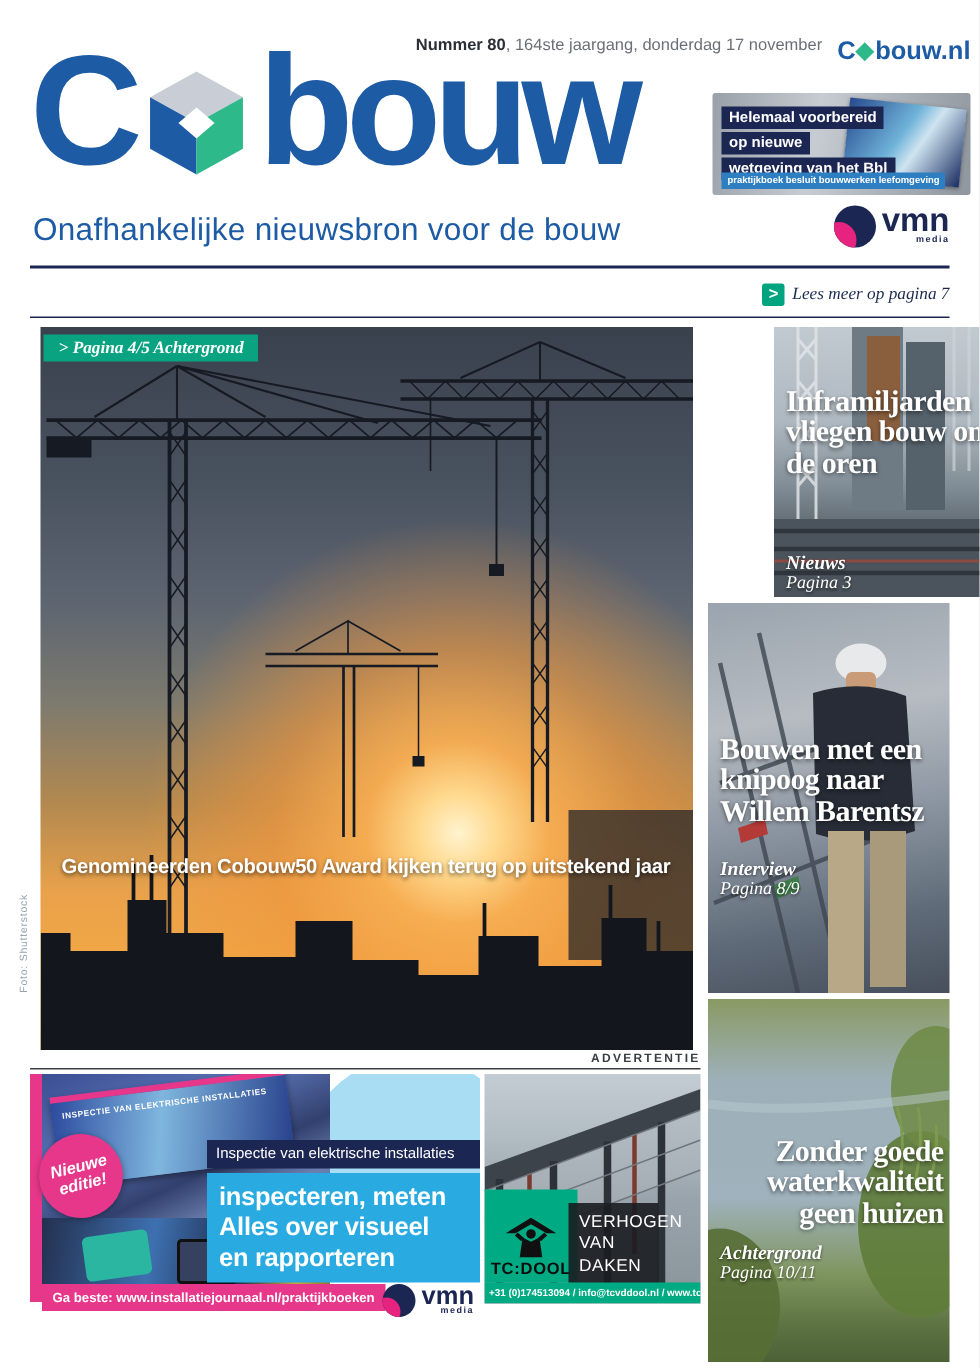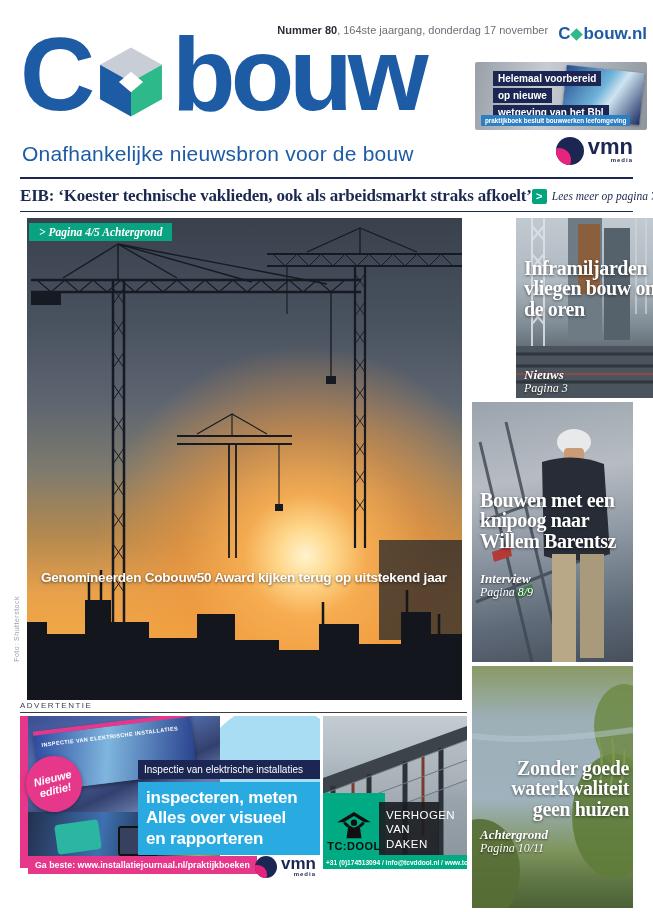--- a/index.html
+++ b/index.html
@@ -15,21 +15,21 @@
 
   .brand{position:absolute;top:30px;left:20px;display:flex;align-items:center;color:#1d5ba5;
          font-weight:bold;font-size:104px;line-height:.82;letter-spacing:-5px;}
   .brand-cube{margin:0 -2px;transform:translateY(7px);}
 
   .promo{position:absolute;top:62px;right:6px;width:172px;height:68px;overflow:hidden;border-radius:2px;
          background:linear-gradient(100deg,#9aa0a8 0%,#c7ccd2 40%,#aab0b7 70%,#8f969e 100%);cursor:pointer;}
   .promo-book{position:absolute;right:5px;top:7px;width:78px;height:52px;transform:rotate(6deg);
          background:linear-gradient(120deg,#274a8e 0%,#6fb3d9 45%,#cfe4f0 60%,#1b2e63 100%);
          box-shadow:0 1px 3px rgba(0,0,0,.4);}
-  .promo-lines{position:absolute;left:18px;top:9px;}
+  .promo-lines{position:absolute;left:6px;top:9px;}
   .promo-line{display:table;background:#1b2653;color:#fff;font-weight:bold;font-size:10px;
          padding:2px 5px;margin-bottom:2px;white-space:nowrap;}
   .promo-strip{position:absolute;left:6px;bottom:4px;background:#2e7fc2;color:#fff;font-size:6.3px;
          font-weight:bold;padding:2px 4px;white-space:nowrap;}
 
   .tagline{position:absolute;top:142px;left:22px;font-size:21px;color:#1d5ba5;letter-spacing:.2px;}
 
   .vmn{display:flex;align-items:flex-start;gap:4px;}
   .vmn-top{position:absolute;top:137px;right:20px;}
   .vmn-circle{width:28px;height:28px;border-radius:50%;background:#1b2653;position:relative;overflow:hidden;flex:none;}
@@ -79,22 +79,22 @@
   .card-section{font-weight:bold;font-style:italic;font-size:13px;display:block;}
   .card-page{font-style:italic;font-size:12px;display:block;}
   .card1{top:218px;height:180px;background:linear-gradient(180deg,#c2cad1 0%,#aeb8c0 35%,#7f8b94 60%,#4d575f 82%,#333b42 100%);margin-left:44px;}
   .card2{top:402px;height:260px;background:linear-gradient(170deg,#9aa4ae 0%,#b7bcc2 30%,#8c96a2 55%,#5f6a78 80%,#474f5c 100%);}
   .card3{top:666px;height:242px;background:linear-gradient(180deg,#8a9a64 0%,#9db0b8 22%,#9fb2bd 55%,#7f955e 76%,#5c7342 90%,#4c6136 100%);}
   .card1 .card-h{top:40px;} .card1 .card-meta{top:150px;}
   .card2 .card-h{top:88px;} .card2 .card-meta{top:170px;}
   .card3 .card-h{top:92px;text-align:right;} .card3 .card-meta{top:162px;}
 
   
-  .ad-label{position:absolute;top:701px;left:20px;width:447px;text-align:left;font-size:8px;
-        font-weight:normal;letter-spacing:1.5px;color:#3a3e44;}
+  .ad-label{position:absolute;top:701px;left:20px;width:447px;text-align:right;font-size:8px;
+        font-weight:bold;letter-spacing:1.5px;color:#3a3e44;}
   .ad-rule{position:absolute;top:712px;left:20px;width:447px;border-top:1px solid #3a3e44;}
 
   
   .ad-install{position:absolute;top:716px;left:20px;width:300px;height:170px;background:#fff;overflow:hidden;cursor:pointer;}
   .ai-bluecircle{position:absolute;right:-30px;top:-12px;width:150px;height:150px;border-radius:50%;background:#a8ddf4;}
   .ai-photo{position:absolute;left:0;top:0;width:192px;height:152px;border-left:8px solid #e6378a;
         background:linear-gradient(155deg,#3b4f93 0%,#5a74b5 28%,#32406e 48%,#6b7fae 62%,#31609e 78%,#24407a 100%);overflow:hidden;}
   .ai-book{position:absolute;left:8px;top:6px;width:158px;height:56px;transform:rotate(-7deg);
         background:linear-gradient(100deg,#2c4a9e 0%,#7fb6de 45%,#27408c 100%);
         border-top:4px solid #e6378a;box-shadow:0 2px 4px rgba(0,0,0,.4);}
@@ -165,21 +165,20 @@
   </div>
 
   <div class="tagline">Onafhankelijke nieuwsbron voor de bouw</div>
   <div class="vmn vmn-top">
     <span class="vmn-circle"></span>
     <span class="vmn-text"><span>vmn</span><span class="vmn-sub">media</span></span>
   </div>
 
   <div class="rule-a"></div>
   <div class="topstory">
-    <span class="topstory-h">EIB: ‘Koester technische vaklieden, ook als arbeidsmarkt straks afkoelt’</span>
     <span class="read-more">
       <span class="more-icon">&gt;</span>
       <span class="more-text">Lees meer op pagina 7</span>
     </span>
   </div>
   <div class="rule-b"></div>
 
   <div class="lead">
     <svg class="lead-art" viewBox="0 0 435 482" preserveAspectRatio="none">
       <g stroke="#161a22" fill="none">

